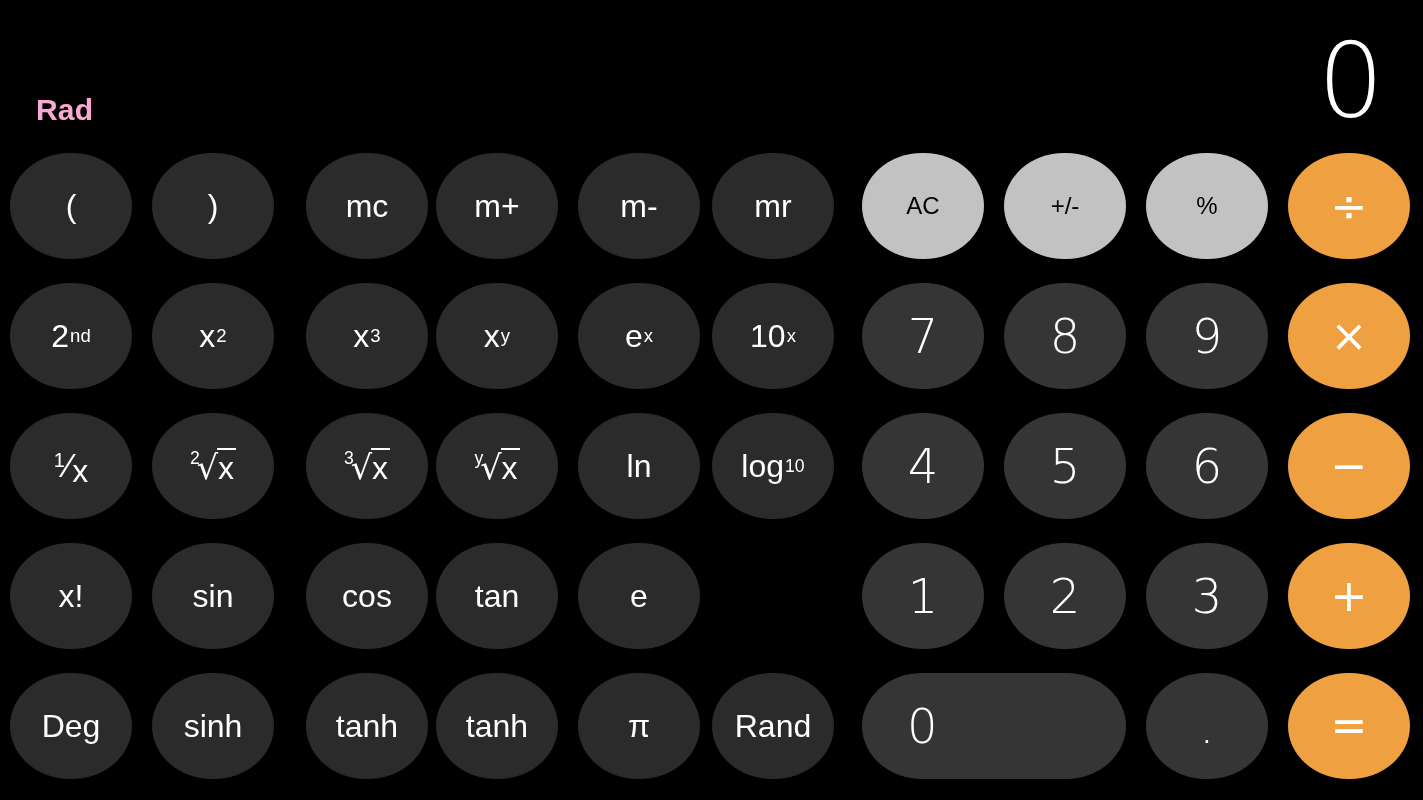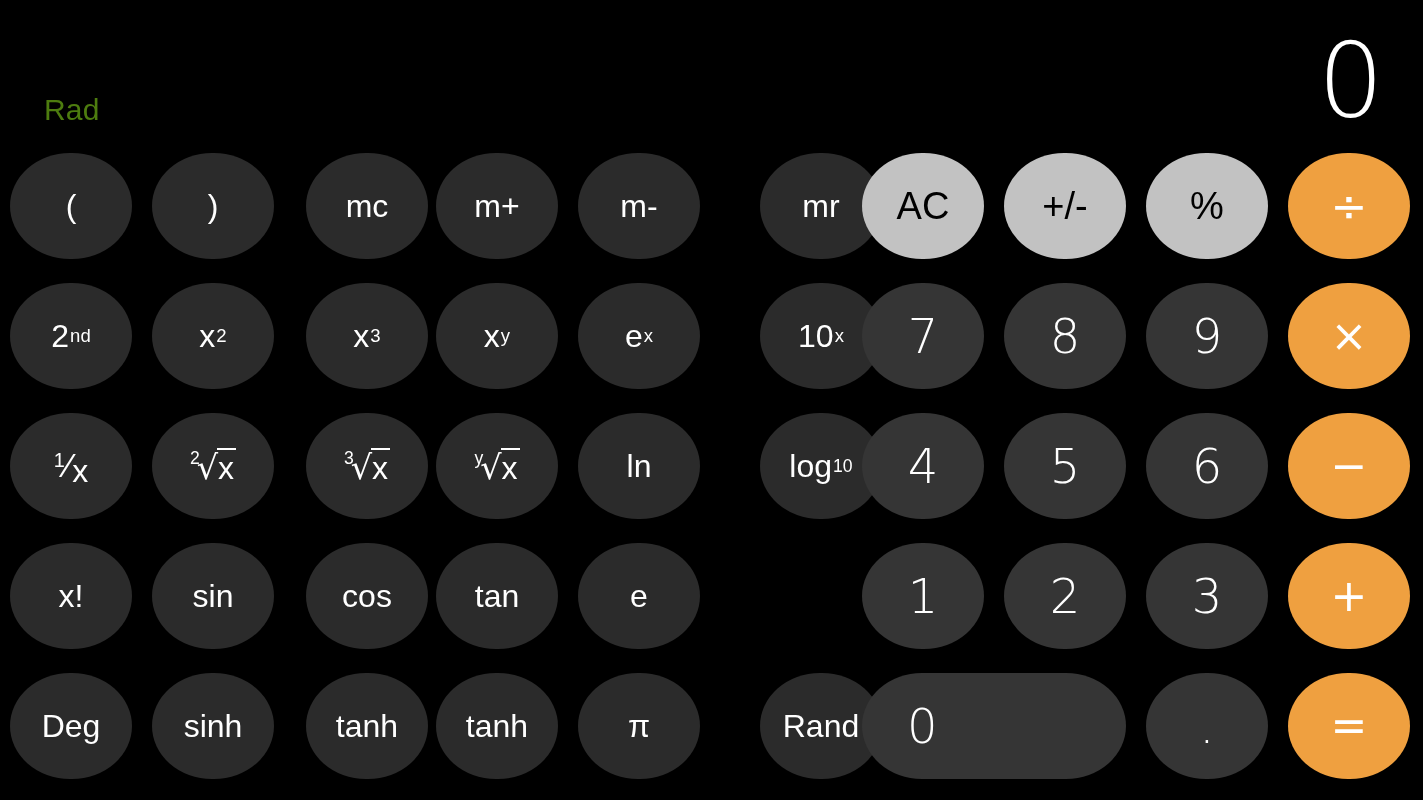--- a/index.html
+++ b/index.html
@@ -22,25 +22,25 @@
   #display-area {
     position: absolute;
     left: 0;
     top: 0;
     width: 1423px;
     height: 150px;
   }
 
   #mode-indicator {
     position: absolute;
-    left: 44px;
+    left: 36px;
     top: 93px;
     font-size: 30px;
-    color: #4d7c0f;
-    font-weight: 400;
+    color: #f9a8d4;
+    font-weight: 700;
     letter-spacing: 0.2px;
   }
 
   #display-value {
     position: absolute;
     right: 40px;
     top: 28px;
     font-size: 104px;
     line-height: 104px;
     color: #ffffff;
@@ -79,27 +79,27 @@
     cursor: pointer;
     padding: 0;
     line-height: 1;
     user-select: none;
   }
 
   
   .k-fn      { background: #2b2b2b; font-size: 32px; font-weight: 400; }
   .k-digit   { background: #353535; font-size: 48px; font-weight: 300;
                font-family: "DejaVu Sans", sans-serif; }
-  .k-util    { background: #c2c2c2; color: #000000; font-size: 38px; font-weight: 400; }
+  .k-util    { background: #c2c2c2; color: #000000; font-size: 24px; font-weight: 400; }
   .k-op      { background: #efa040; font-size: 44px; font-weight: 400;
                font-family: "DejaVu Sans", sans-serif; }
 
   
   .c0 { left: 10px; }  .c1 { left: 152px; }  .c2 { left: 306px; }
-  .c3 { left: 436px; } .c4 { left: 578px; }  .c5 { left: 760px; justify-content: center; }
+  .c3 { left: 436px; } .c4 { left: 578px; }  .c5 { left: 712px; justify-content: center; }
   .c6 { left: 862px; } .c7 { left: 1004px; } .c8 { left: 1146px; }
   .c9 { left: 1288px; }
 
   
   .key.wide {
     width: 264px;
     justify-content: flex-start;
     padding-left: 45px;
     border-radius: 60px / 53px;
   }

